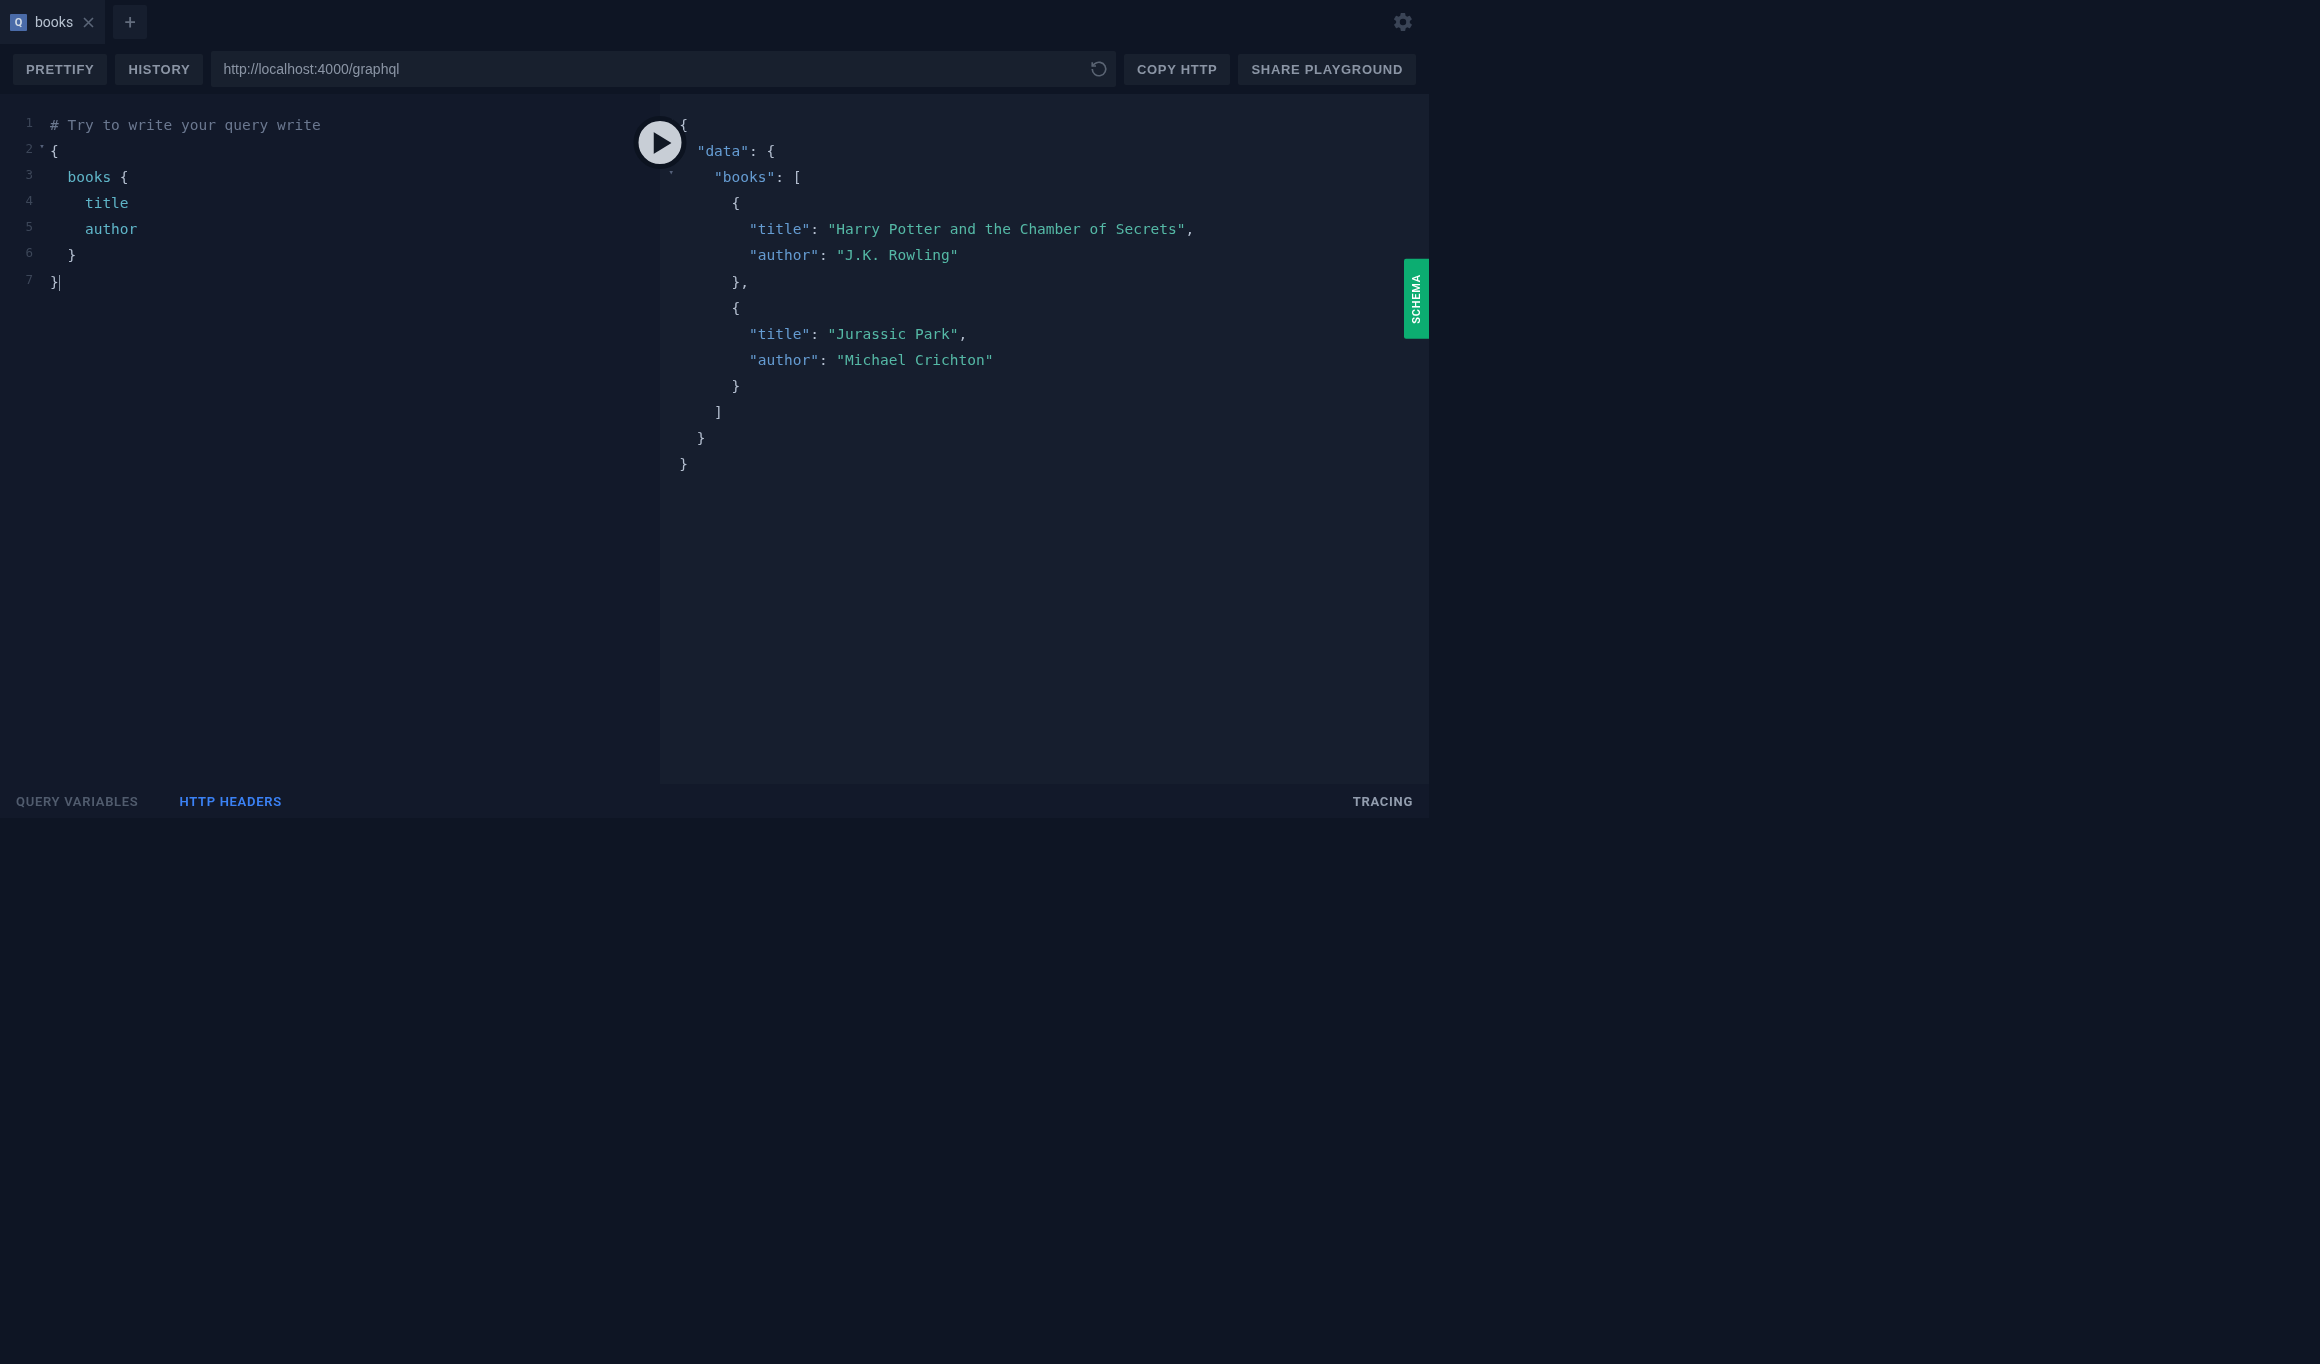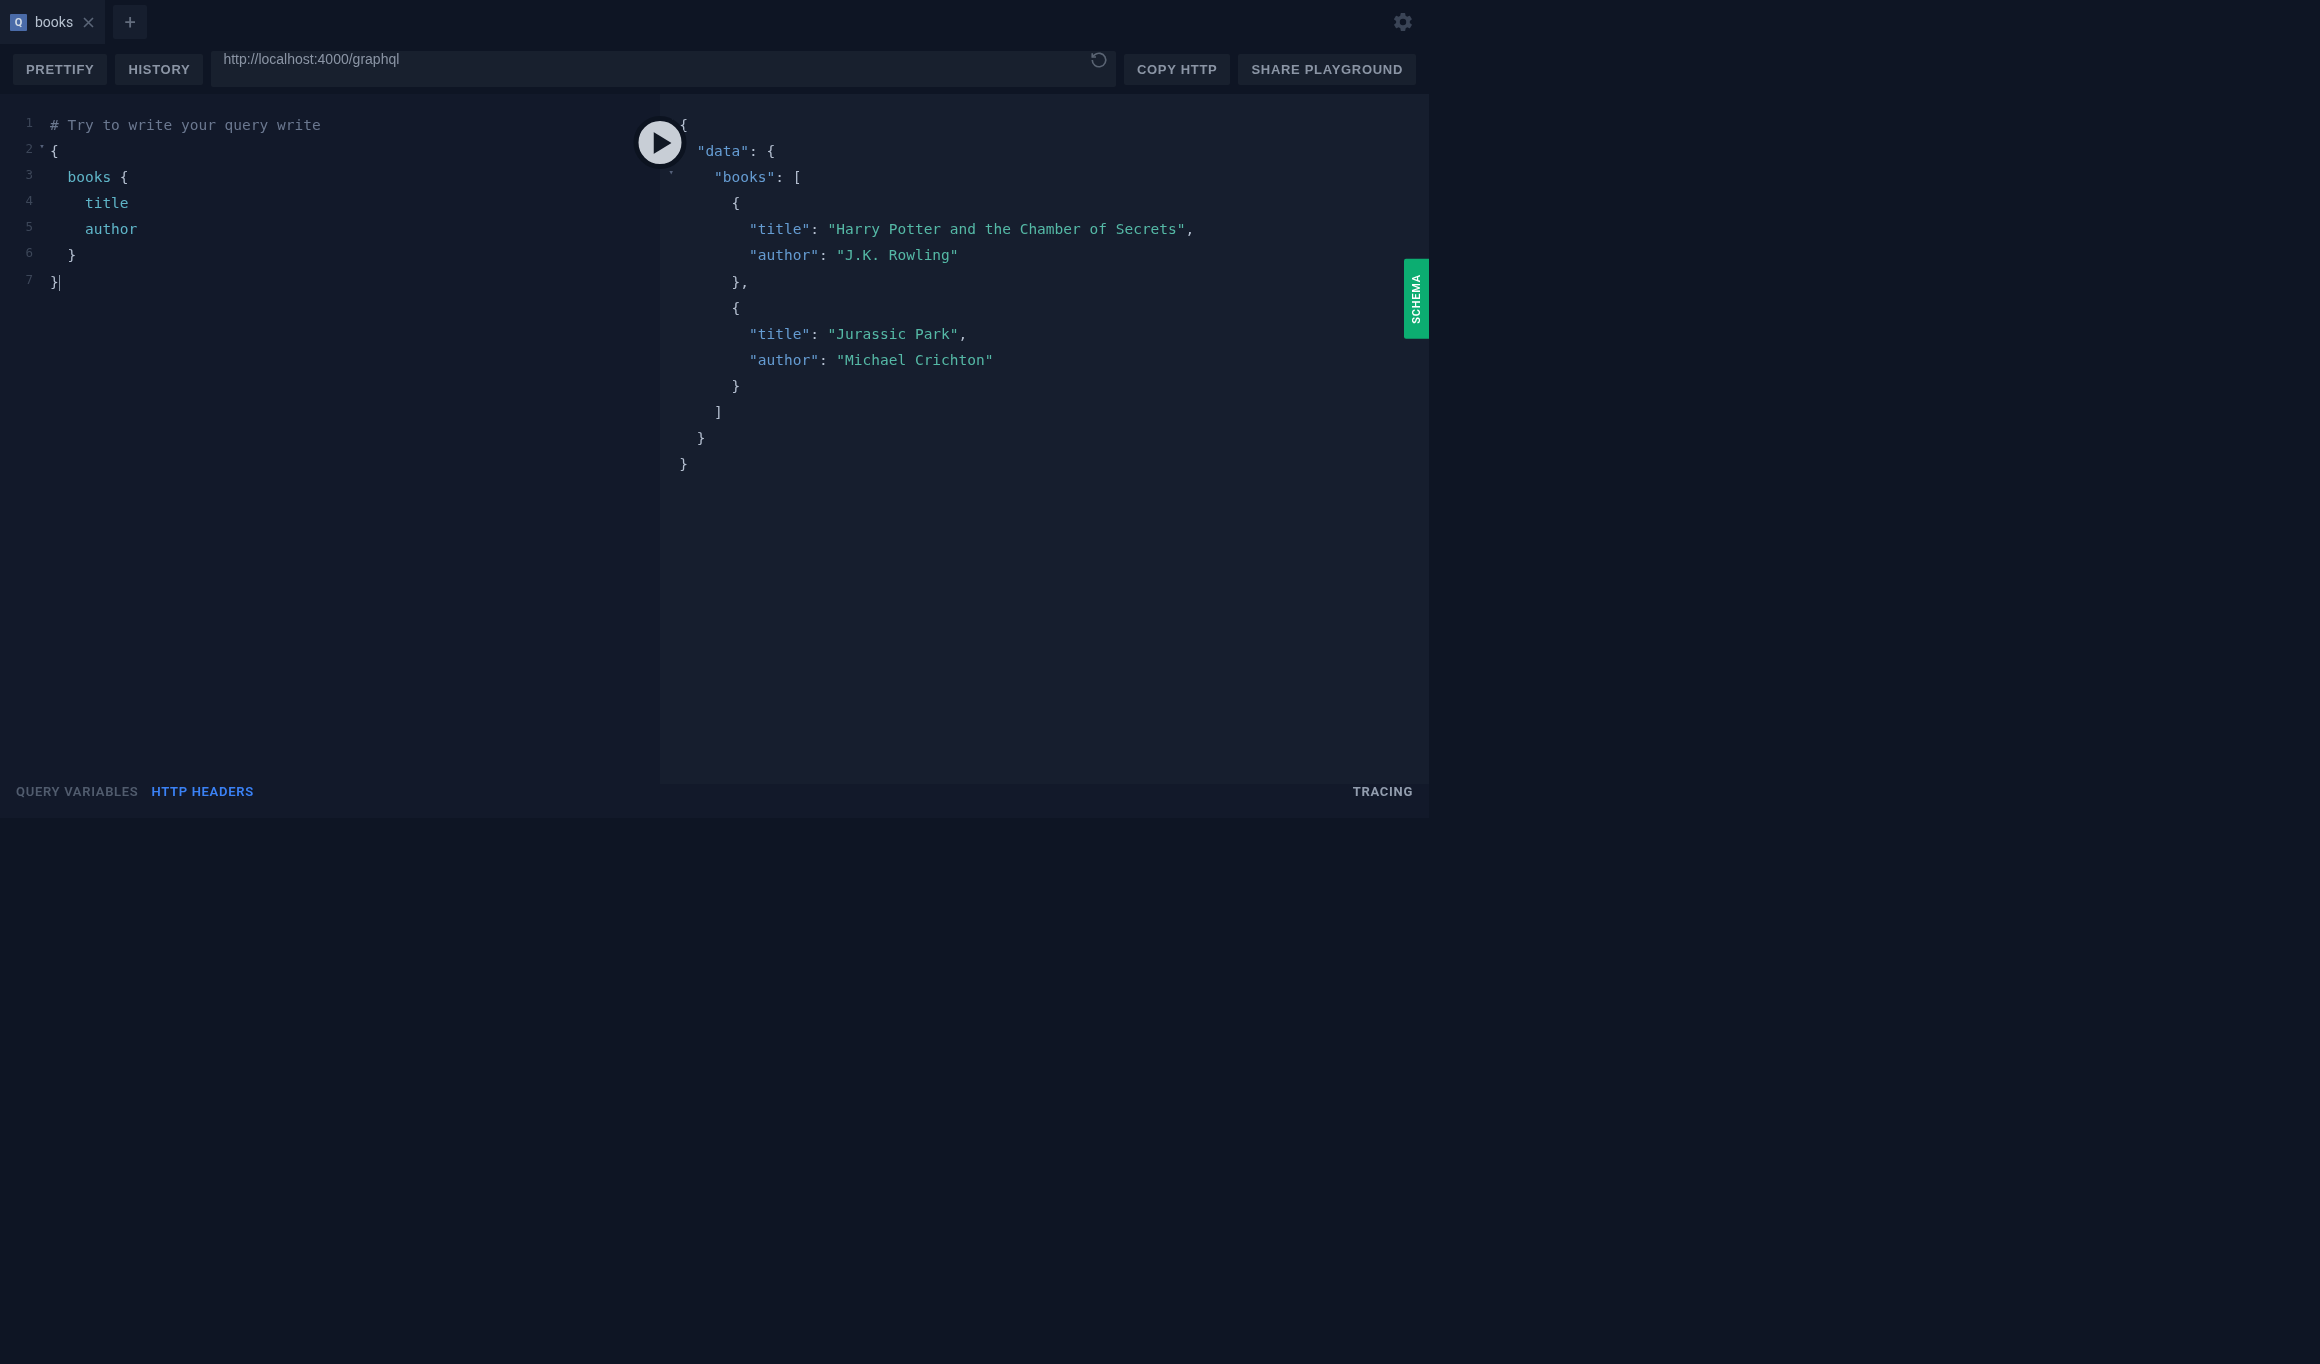--- a/index.html
+++ b/index.html
@@ -87,21 +87,21 @@
       font-weight: 600;
       font-size: 13px;
       padding: 8px 13px;
       border: none;
       border-radius: 2px;
       cursor: pointer;
     }
     .url-bar-wrap {
       flex: 1;
       display: flex;
-      align-items: flex-start;
+      align-items: center;
       background: #18202e;
       border-radius: 2px;
       padding: 0 8px 0 12px;
       height: 36px;
     }
     .url-input {
       flex: 1;
       background: transparent;
       border: none;
       color: #8b95a5;
@@ -189,23 +189,25 @@
       letter-spacing: 0.8px;
       padding: 15px 6px;
       writing-mode: vertical-rl;
       transform: rotate(180deg);
       border-radius: 0 2px 2px 0;
       cursor: pointer;
       z-index: 4;
     }
     .bottom-bar {
       display: flex;
+      align-items: center;
       height: 34px;
       padding: 0 16px;
       background: #12192a;
+      gap: 28px;
     }
     .bottom-tab {
       color: #515c6e;
       letter-spacing: 0.7px;
       font-weight: 600;
       font-size: 13px;
       margin-right: 13px;
       cursor: pointer;
     }
     .bottom-tab.active { color: #3b82f6; }

